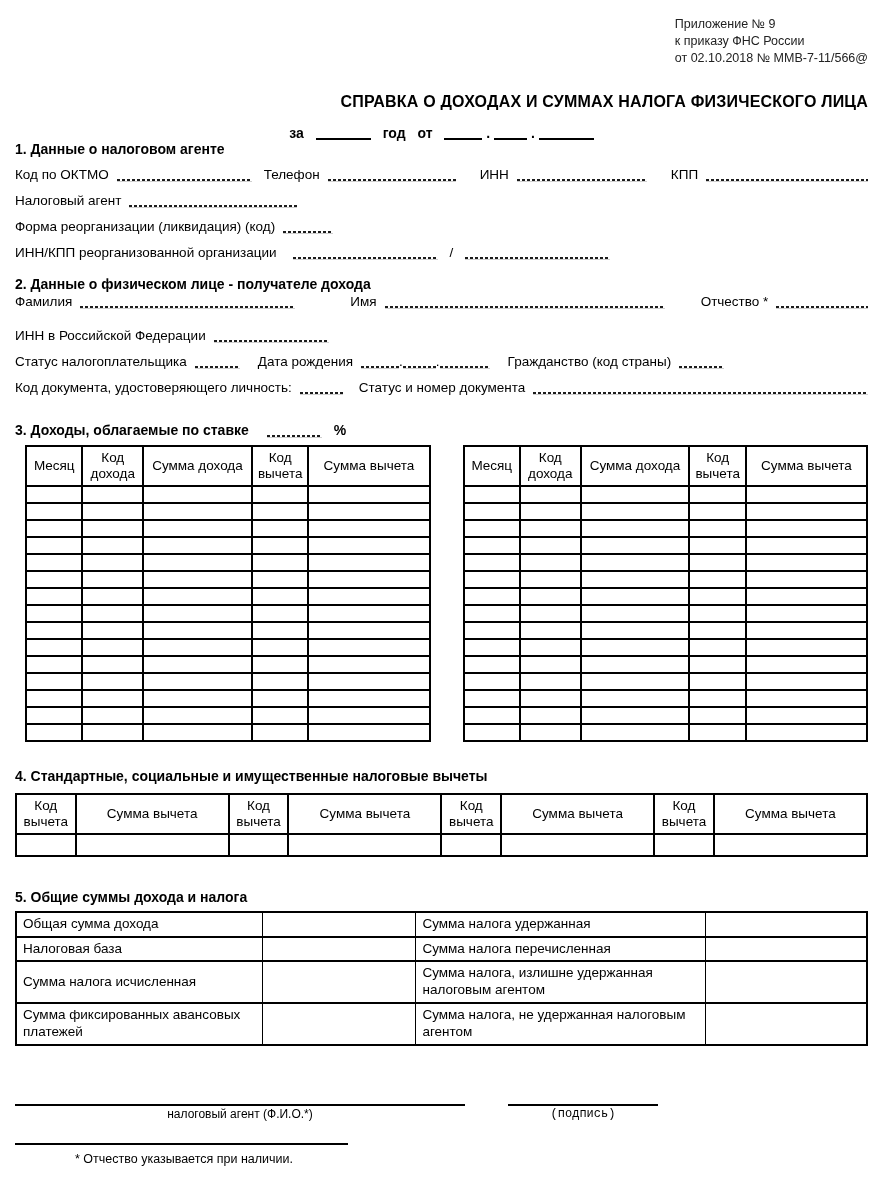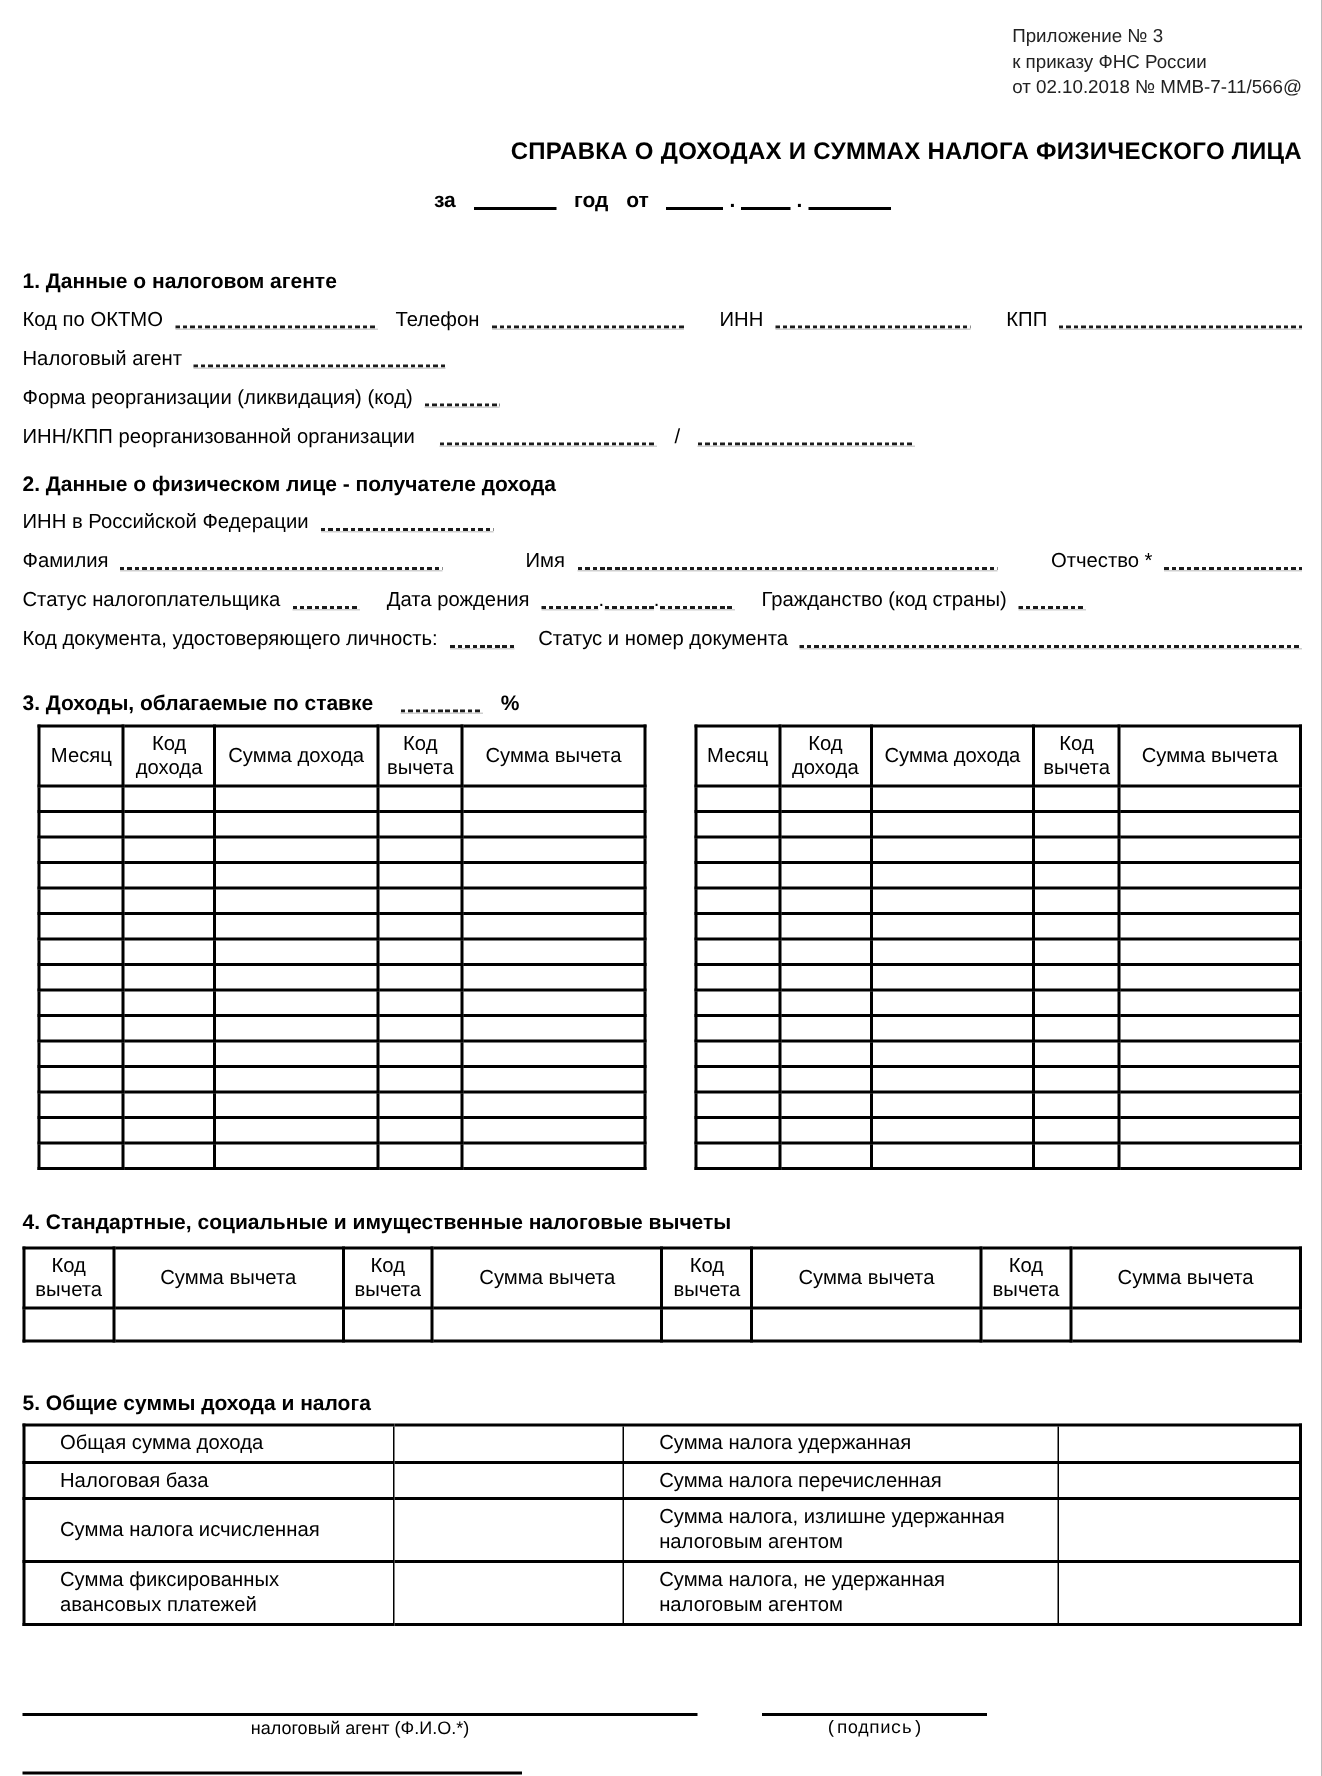--- a/index.html
+++ b/index.html
@@ -46,30 +46,30 @@
   .income-table th:nth-child(2), .income-table td:nth-child(2){ width:15%; }
   .income-table th:nth-child(3), .income-table td:nth-child(3){ width:27%; }
   .income-table th:nth-child(4), .income-table td:nth-child(4){ width:14%; }
   .income-table th:nth-child(5), .income-table td:nth-child(5){ width:30%; }
   .deductions-table { width:100%; margin-top:9px; }
   .deductions-table th { height:40px; line-height:1.15; text-align:center; vertical-align:middle; padding:1px 2px; }
   .deductions-table td { height:22px; }
   .deductions-table .dcode { width:7%; }
   .deductions-table .dsum { width:18%; }
   .totals-table { width:100%; margin-top:6px; }
-  .totals-table td { border-width:2px 1px; padding:3px 23px; vertical-align:middle; line-height:1.25; }
+  .totals-table td { border-width:2px 1px; padding:3px 6px; vertical-align:middle; line-height:1.25; }
   .totals-table tr > td:first-child { border-left-width:2px; }
   .totals-table tr > td:last-child { border-right-width:2px; }
   .totals-table .t5label:nth-child(1){ width:29%; }
   .totals-table .t5value:nth-child(2){ width:18%; }
   .totals-table .t5label:nth-child(3){ width:34%; }
   .totals-table .t5value:nth-child(4){ width:19%; }
   .totals-table .t5value { min-height:20px; }
   
-  .mt-sec1 { margin-top:38px; }
+  .mt-sec1 { }
   .mt-rows { margin-top:8px; }
   .mt-sec2 { margin-top:7px; }
   .mt-sec3 { margin-top:17px; }
   .mt-sec4 { margin-top:26px; }
   .mt-sec5 { margin-top:32px; }
   .sec3-heading { display:flex; align-items:baseline; }
   
   .sig-row { display:flex; align-items:flex-start; margin-top:44px; }
   .sig-agent { width:450px; }
   .sig-sign { width:150px; margin-left:43px;font-family:Liberation Mono, monospace; }
@@ -79,21 +79,21 @@
   .footnote-rule { width:333px; border-top:2px solid #000; margin-top:22px; }
   .footnote { margin-left:60px; margin-top:7px; font-size:12.5px; }
 </style>
 </head>
 <body>
 
 <div class="page">
 
   <div class="annex">
     <div class="annex-inner">
-      <div>Приложение № 3</div>
+      <div>Приложение № 9</div>
       <div>к приказу ФНС России</div>
       <div>от 02.10.2018 № ММВ-7-11/566@</div>
     </div>
   </div>
 
   <div class="title">СПРАВКА О ДОХОДАХ И СУММАХ НАЛОГА ФИЗИЧЕСКОГО ЛИЦА</div>
 
   <div class="period">
     <span>за</span><span class="gap"></span>
     <span class="sblank w55"></span><span class="gap"></span>
@@ -131,32 +131,32 @@
 
   <div class="frow">
     <span class="lbl">ИНН/КПП реорганизованной организации</span>
     <span class="blank w145 ml16"></span>
     <span class="lbl ml12">/</span>
     <span class="blank w145 ml12"></span>
   </div>
 
   <div class="sec-heading mt-sec2">2. Данные о физическом лице - получателе дохода</div>
 
-  <div class="frow mt-rows">
-    <span class="lbl">ИНН в Российской Федерации</span>
-    <span class="blank w115 ml8"></span>
-  </div>
-
   <div class="frow">
     <span class="lbl">Фамилия</span>
     <span class="blank w215 ml8"></span>
     <span class="lbl ml55">Имя</span>
     <span class="blank w280 ml8"></span>
     <span class="lbl ml36">Отчество *</span>
     <span class="blank grow ml8"></span>
+  </div>
+
+  <div class="frow mt-rows">
+    <span class="lbl">ИНН в Российской Федерации</span>
+    <span class="blank w115 ml8"></span>
   </div>
 
   <div class="frow">
     <span class="lbl">Статус налогоплательщика</span>
     <span class="blank w45 ml8"></span>
     <span class="lbl ml18">Дата рождения</span>
     <span class="blank w38 ml8"></span>
     <span class="lbl">.</span>
     <span class="blank w33"></span>
     <span class="lbl">.</span>

